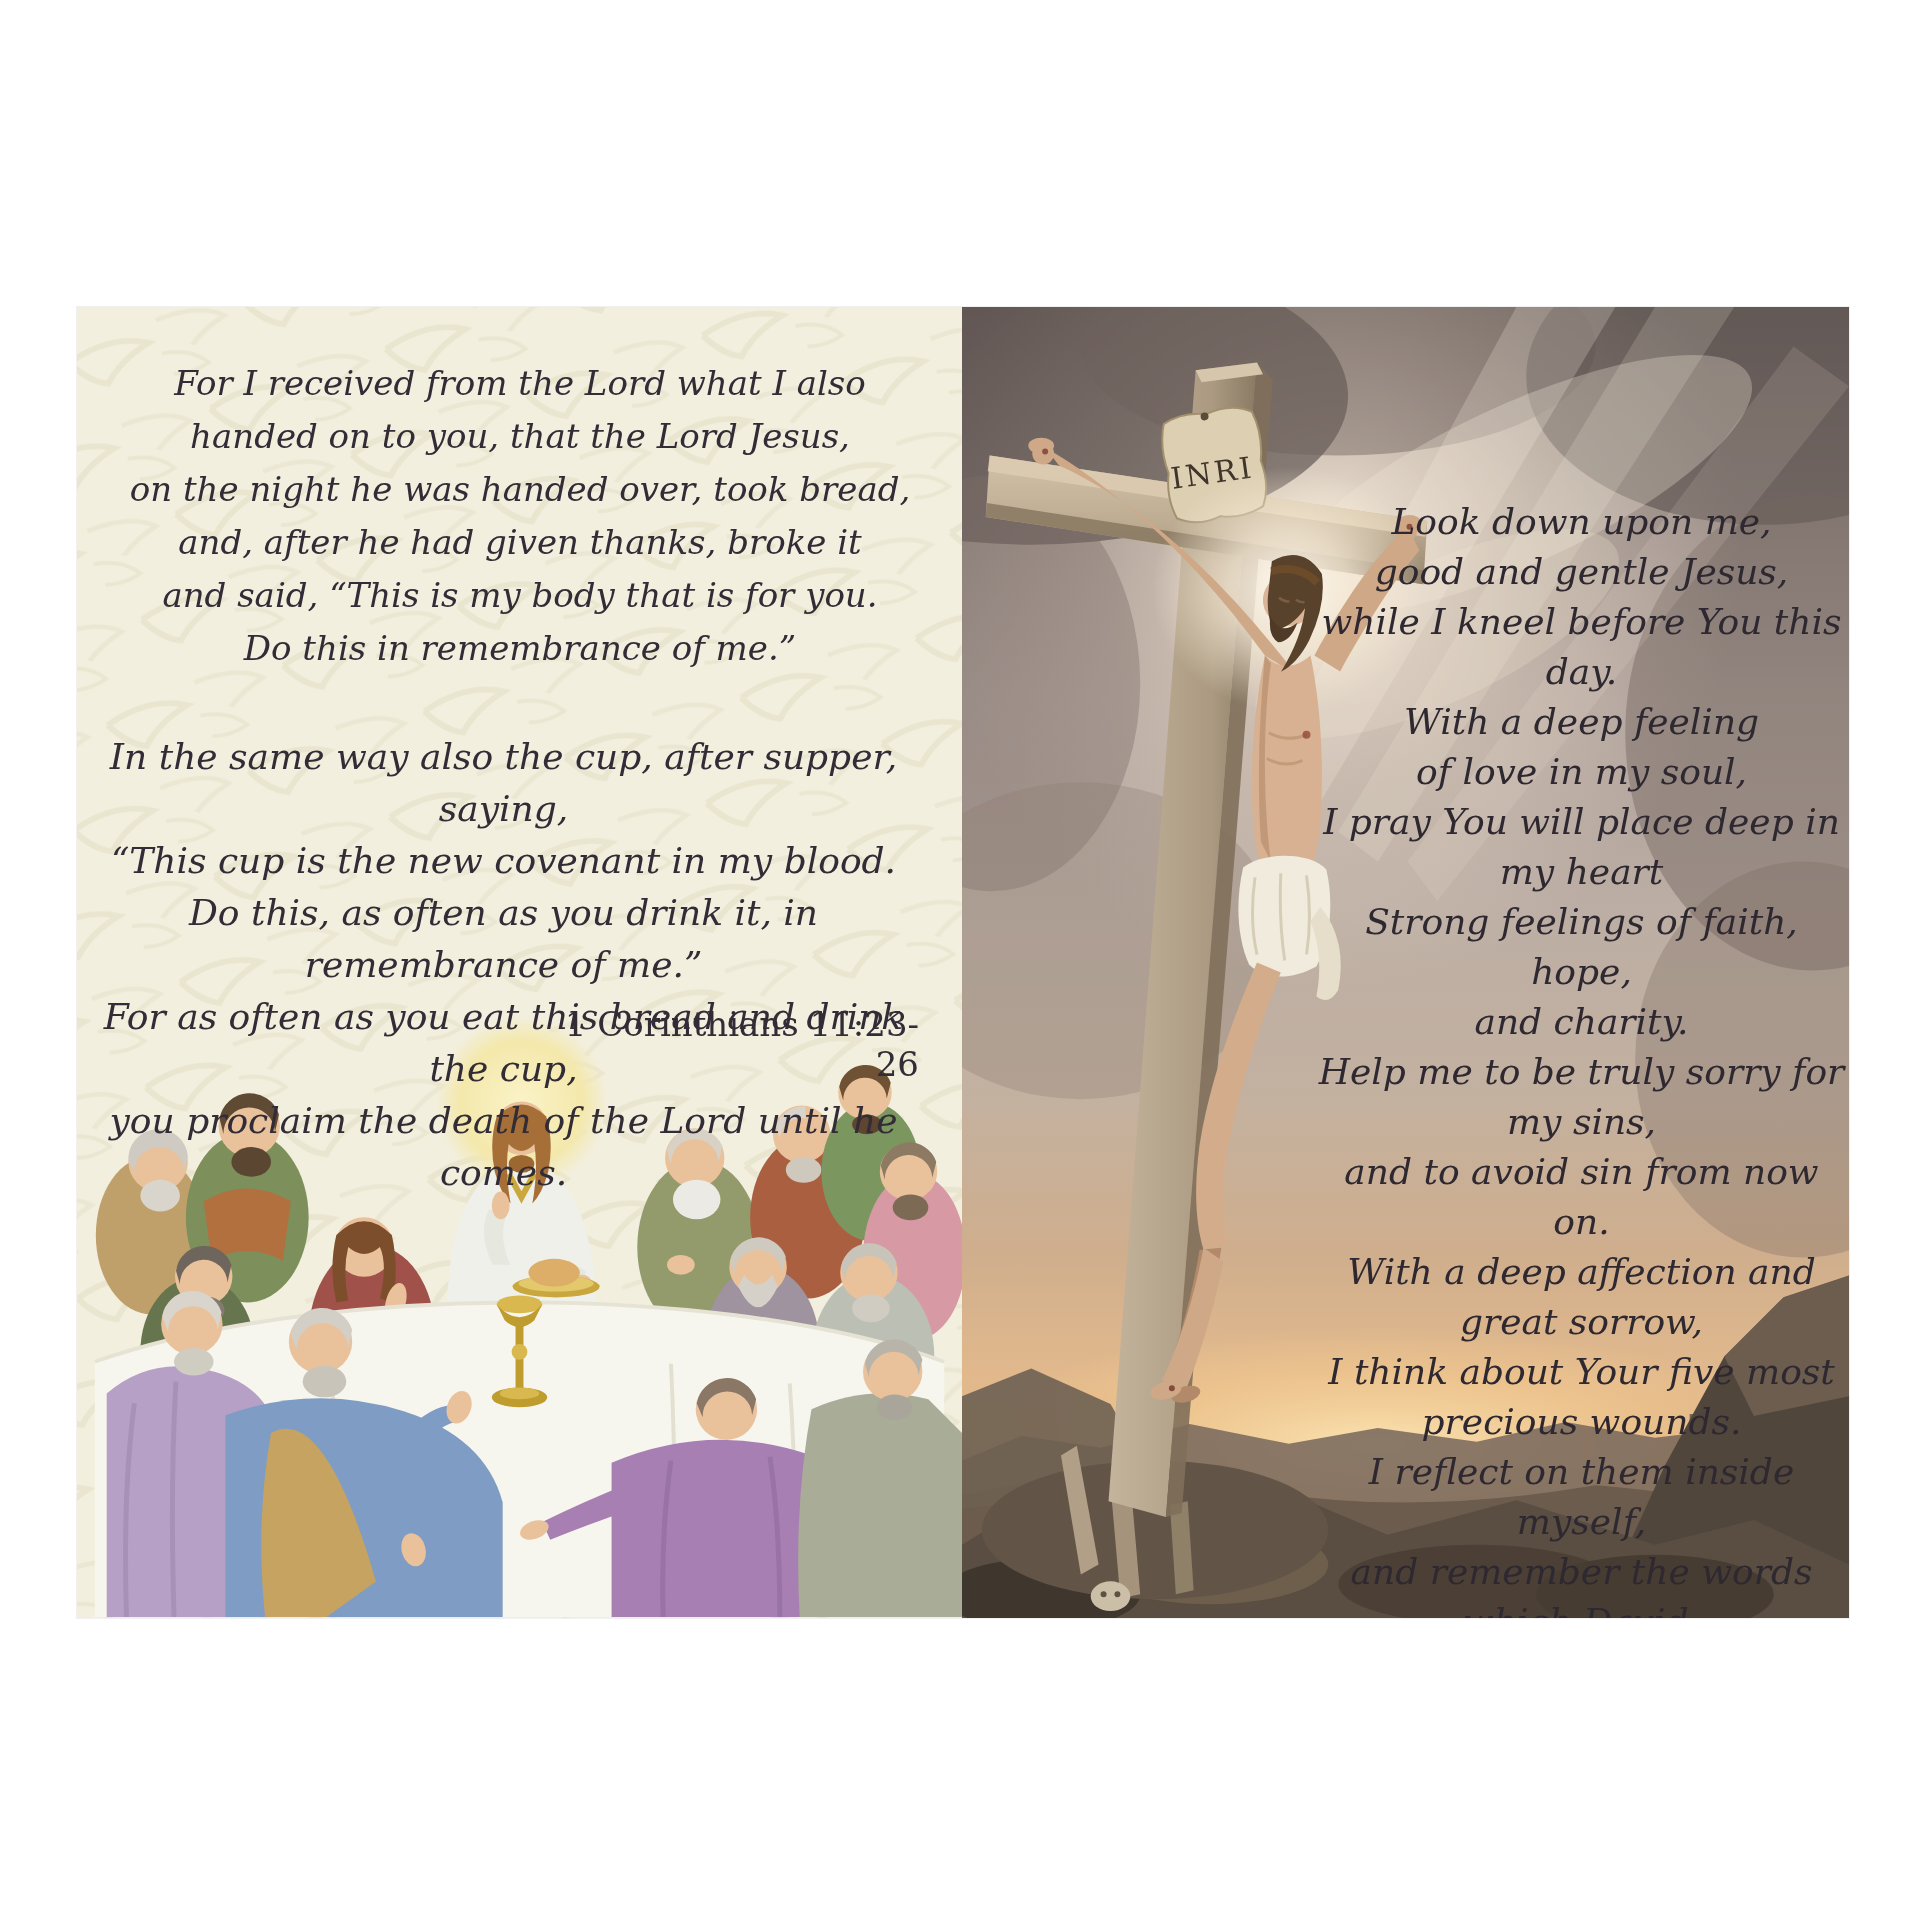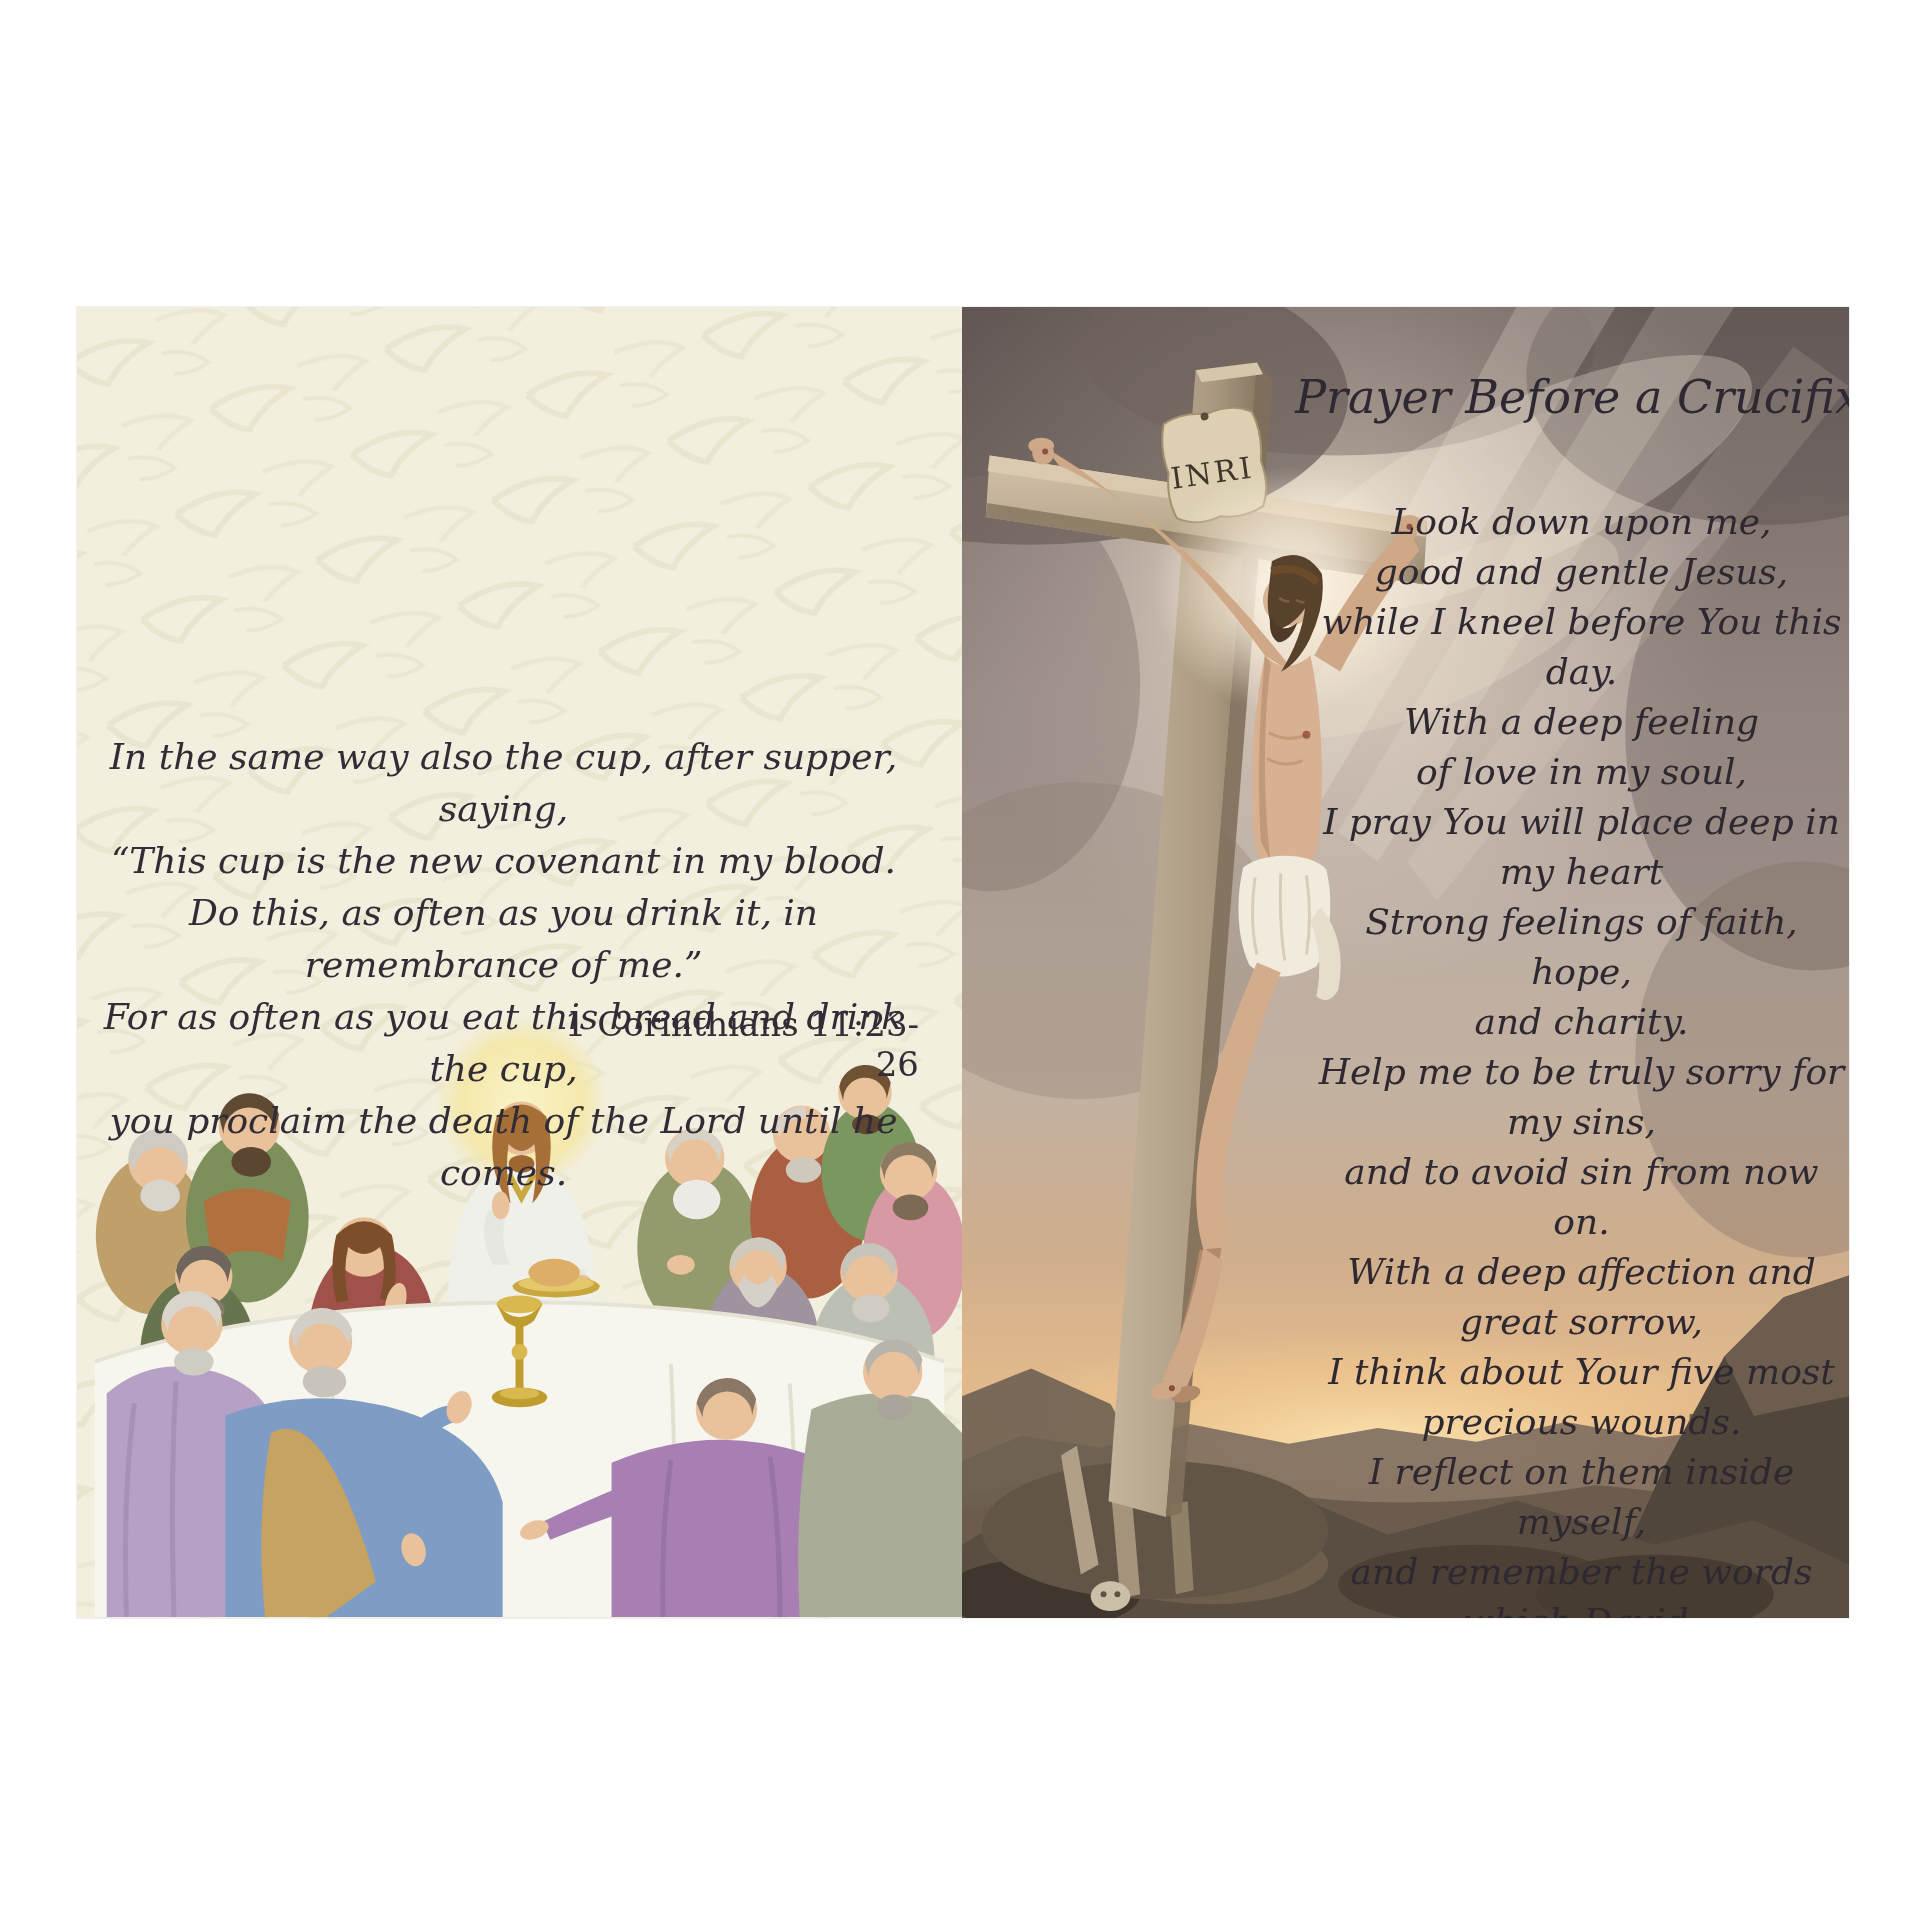--- a/index.html
+++ b/index.html
@@ -35,20 +35,26 @@
         <pattern id="leafp" width="150" height="112" patternUnits="userSpaceOnUse" patternTransform="rotate(18)">
           <path d="M10,56 q30,-40 70,-44 q-22,26 -26,52 q-20,4 -44,-8" fill="none" stroke="#e7e3cc" stroke-width="6"></path>
           <path d="M80,100 q36,-30 64,-26 q-16,20 -22,40" fill="none" stroke="#eae6d1" stroke-width="5"></path>
           <path d="M96,18 q26,-14 48,-6 q-12,16 -30,22" fill="none" stroke="#e9e5cf" stroke-width="4"></path>
         </pattern>
       </defs>
       <rect x="0" y="0" width="894" height="1324" fill="#f2efdf"></rect>
       <rect x="0" y="0" width="894" height="1324" fill="url(#leafp)" opacity="0.85"></rect>
     </svg>
 
+    <div class="scripture verse-1">For I received from the Lord what I also
+handed on to you, that the Lord Jesus,
+on the night he was handed over, took bread,
+and, after he had given thanks, broke it
+and said, “This is my body that is for you.
+Do this in remembrance of me.”</div>
     <div class="scripture verse-2">In the same way also the cup, after supper, saying,
 “This cup is the new covenant in my blood.
 Do this, as often as you drink it, in remembrance of me.”
 For as often as you eat this bread and drink the cup,
 you proclaim the death of the Lord until he comes.</div>
     <div class="attribution">1 Corinthians 11:23-26</div>
 
     <svg class="ls-art" viewBox="0 0 894 656" preserveAspectRatio="none" aria-hidden="true">
       <defs>
         <radialGradient id="haloLS" cx="50%" cy="50%" r="50%">
@@ -325,21 +331,20 @@
         <g transform="rotate(14 330 296)">
           <circle cx="330" cy="296" r="26" fill="#dab496"></circle>
           <path d="M304,262 Q330,238 356,262 Q368,290 360,330 Q354,356 340,368 Q352,330 348,300 Q340,322 322,330 Q310,312 308,292 Z" fill="#59422c"></path>
           <path d="M316,316 Q330,334 344,316 Q342,336 330,340 Q318,336 316,316 Z" fill="#4e3a26"></path>
           <path d="M306,272 Q330,258 354,272" fill="none" stroke="#6d4d2a" stroke-width="8" opacity=".9"></path>
           <path d="M320,296 q6,3 11,1 M337,294 q5,2 9,0" fill="none" stroke="#7a5c42" stroke-width="2.5"></path>
         </g>
       </g>
     </svg>
 
-    <div class="r-title">Prayer Before a Crucifix</div>
     <div class="prayer">Look down upon me,
 good and gentle Jesus,
 while I kneel before You this day.
 With a deep feeling
 of love in my soul,
 I pray You will place deep in my heart
 Strong feelings of faith, hope,
 and charity.
 Help me to be truly sorry for my sins,
 and to avoid sin from now on.

